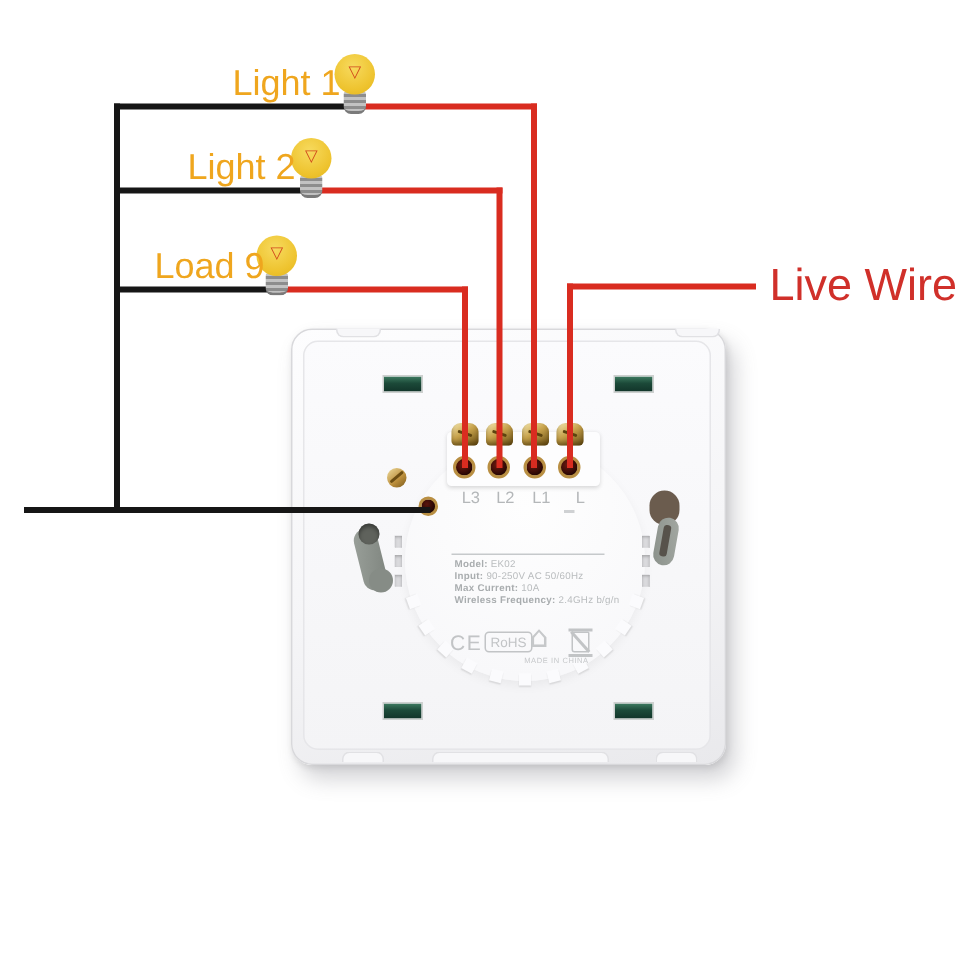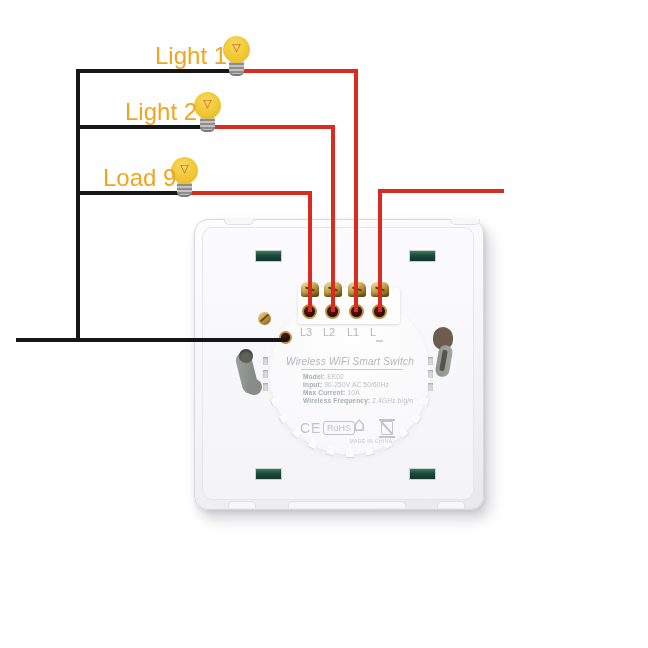--- a/index.html
+++ b/index.html
@@ -41,21 +41,21 @@
     background:#fdfdfe;border-radius:3px;box-shadow:0 1px 3px rgba(0,0,0,.15);}
   .brass-screw{position:absolute;top:282px;width:18px;height:15px;z-index:4;
     border-radius:6px 6px 3px 3px;
     background:linear-gradient(150deg,#f3e3a8 5%,#c7a24b 45%,#6f5418 95%);
     box-shadow:inset 0 -2px 3px rgba(60,40,0,.45);}
   .brass-screw i{position:absolute;left:4px;top:6px;width:10px;height:2px;background:#5c430f;
     transform:rotate(18deg);border-radius:1px;}
   .term-hole{position:absolute;top:304px;width:11px;height:11px;border-radius:50%;z-index:4;
     border:2px solid #b98f43;
     background:radial-gradient(circle at 40% 35%,#6d1b10,#250503 72%);}
-  .term-label{position:absolute;top:326px;width:20px;text-align:left;z-index:4;
+  .term-label{position:absolute;top:326px;width:20px;text-align:right;z-index:4;
     color:#b4b7b9;font-size:11px;}
   #neutral-hole{position:absolute;left:279px;top:331px;width:9px;height:9px;border-radius:50%;
     border:2px solid #b98f43;z-index:4;
     background:radial-gradient(circle at 40% 35%,#5a150c,#1d0402 75%);}
   #corner-screw{position:absolute;left:258px;top:312px;width:13px;height:13px;border-radius:50%;
     z-index:4;background:linear-gradient(140deg,#f0dd9e,#b98c3a 60%,#7a5a1c);}
   #corner-screw i{position:absolute;left:1px;top:5px;width:11px;height:2px;background:#6d4e12;
     transform:rotate(-40deg);border-radius:1px;}
   .keyhole-part{position:absolute;z-index:3;}
   .dash{position:absolute;width:5px;height:8px;background:#dadadd;z-index:3;
@@ -118,20 +118,21 @@
   <div class="bulb-base" style="left:200px;top:117px;"></div>
 
   <div class="bulb-glass" style="left:171px;top:157px;">
     <span class="bulb-filament">▽</span>
   </div>
   <div class="bulb-base" style="left:177px;top:182px;"></div>
 
   <div class="light-label" style="left:155px;top:42px;">Light 1</div>
   <div class="light-label" style="left:125px;top:98px;text-align:center;">Light 2</div>
   <div class="light-label" style="left:103px;top:164px;">Load 9</div>
+  <div class="big-label" id="live-label">Live Wire</div>
 
   <div id="plate"></div>
   <div id="plate-face"></div>
 
   <div class="edge-notch top" style="left:224px;top:219px;width:28px;height:5px;"></div>
   <div class="edge-notch top" style="left:450px;top:219px;width:28px;height:5px;"></div>
   <div class="edge-notch bottom" style="left:228px;top:501px;width:26px;height:6px;"></div>
   <div class="edge-notch bottom" style="left:437px;top:501px;width:26px;height:6px;"></div>
   <div class="edge-notch bottom" style="left:288px;top:501px;width:116px;height:6px;"></div>
 
@@ -190,21 +191,20 @@
   <div class="keyhole-part" style="left:437px;top:345px;width:14px;height:32px;border-radius:7px;background:linear-gradient(255deg,#a3a8a2,#8b918b);transform:rotate(10deg);"></div>
   <div class="keyhole-part" style="left:441px;top:350px;width:5px;height:21px;border-radius:2px;background:#57524b;transform:rotate(10deg);"></div>
 
   <div class="dash" style="left:263px;top:357px;"></div>
   <div class="dash" style="left:263px;top:370px;"></div>
   <div class="dash" style="left:263px;top:383px;"></div>
   <div class="dash" style="left:428px;top:357px;"></div>
   <div class="dash" style="left:428px;top:370px;"></div>
   <div class="dash" style="left:428px;top:383px;"></div>
 
-  <div id="module-title">Wireless WiFi Smart Switch</div>
   <div id="title-underline"></div>
   <div class="spec-line" style="top:373px;"><span class="k">Model:</span> <span class="v">EK02</span></div>
   <div class="spec-line" style="top:381px;"><span class="k">Input:</span> <span class="v">90-250V AC 50/60Hz</span></div>
   <div class="spec-line" style="top:389px;"><span class="k">Max Current:</span> <span class="v">10A</span></div>
   <div class="spec-line" style="top:397px;"><span class="k">Wireless Frequency:</span> <span class="v">2.4GHz b/g/n</span></div>
 
   <div id="ce-mark">CE</div>
   <div id="rohs-mark">RoHS</div>
   <div id="house-icon">⌂</div>
   <div id="weee-bin">

